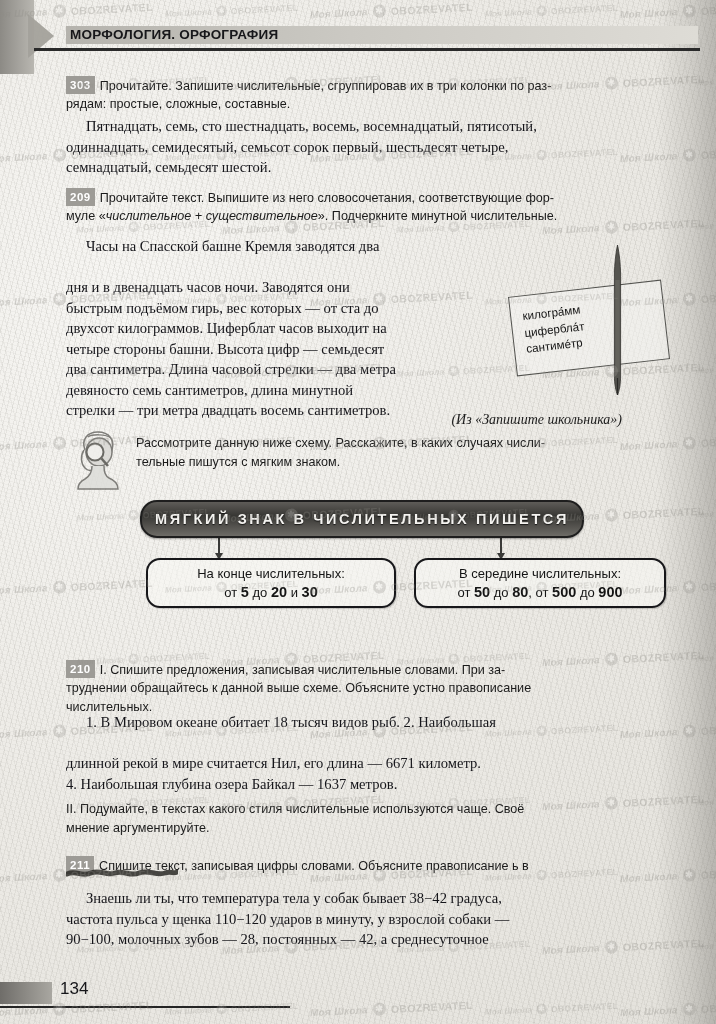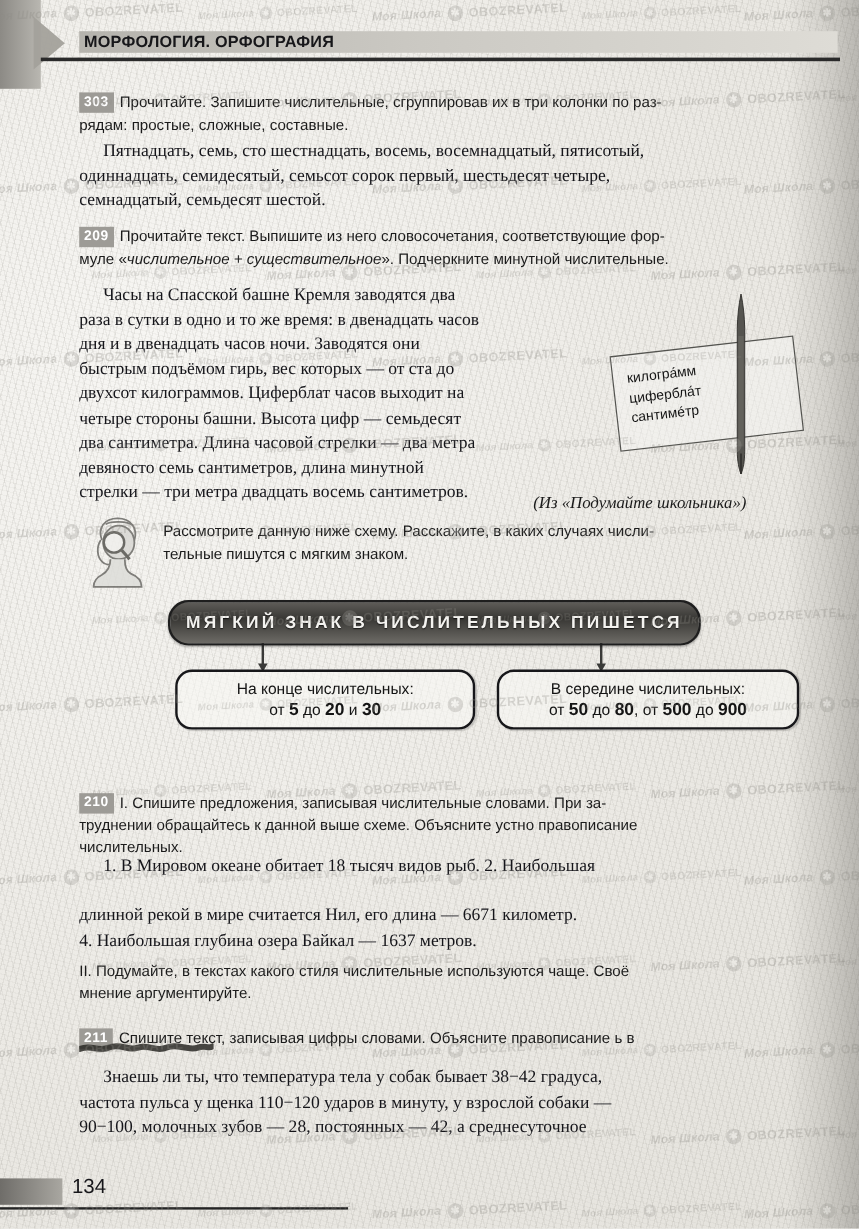--- a/index.html
+++ b/index.html
@@ -120,30 +120,30 @@
     <span>семнадцатый, семьдесят шестой.</span>
   </div>
 
   <div class="block sans" style="left:66px;top:188px;width:612px;">
     <span class="num">209</span><span>Прочитайте текст. Выпишите из него словосочетания, соответствующие фор-</span><br>
     <span>муле «</span><span class="ital">числительное + существительное</span><span>». Подчеркните минутной числительные.</span>
   </div>
 
   <div class="block serif" style="left:66px;top:236px;width:438px;">
     <span class="ind"></span><span>Часы на Спасской башне Кремля заводятся два</span><br>
-    <span>раза в сутки в одно и то же время: в двенадцать часов</span><br>
+    <br>
     <span>дня и в двенадцать часов ночи. Заводятся они</span><br>
     <span>быстрым подъёмом гирь, вес которых — от ста до</span><br>
     <span>двухсот килограммов. Циферблат часов выходит на</span><br>
     <span>четыре стороны башни. Высота цифр — семьдесят</span><br>
     <span>два сантиметра. Длина часовой стрелки — два метра</span><br>
     <span>девяносто семь сантиметров, длина минутной</span><br>
     <span>стрелки — три метра двадцать восемь сантиметров.</span>
   </div>
-  <div class="block srcline" style="left:66px;top:412px;width:556px;">(Из «Подумайте школьника»)</div>
+  <div class="block srcline" style="left:66px;top:412px;width:556px;">(Из «Запишите школьника»)</div>
 
   <div id="vocabwrap">
     <div id="vocabbox"></div>
     <div id="vocabtext">
       <div>килогра́мм</div>
       <div>циферблáт</div>
       <div>сантимéтр</div>
     </div>
     <svg id="pen" viewBox="0 0 11 152">
       <path d="M5.5 1 C7.4 10 8.4 20 8.6 30 L8.6 132 C8.6 140 7.2 147 5.5 151

